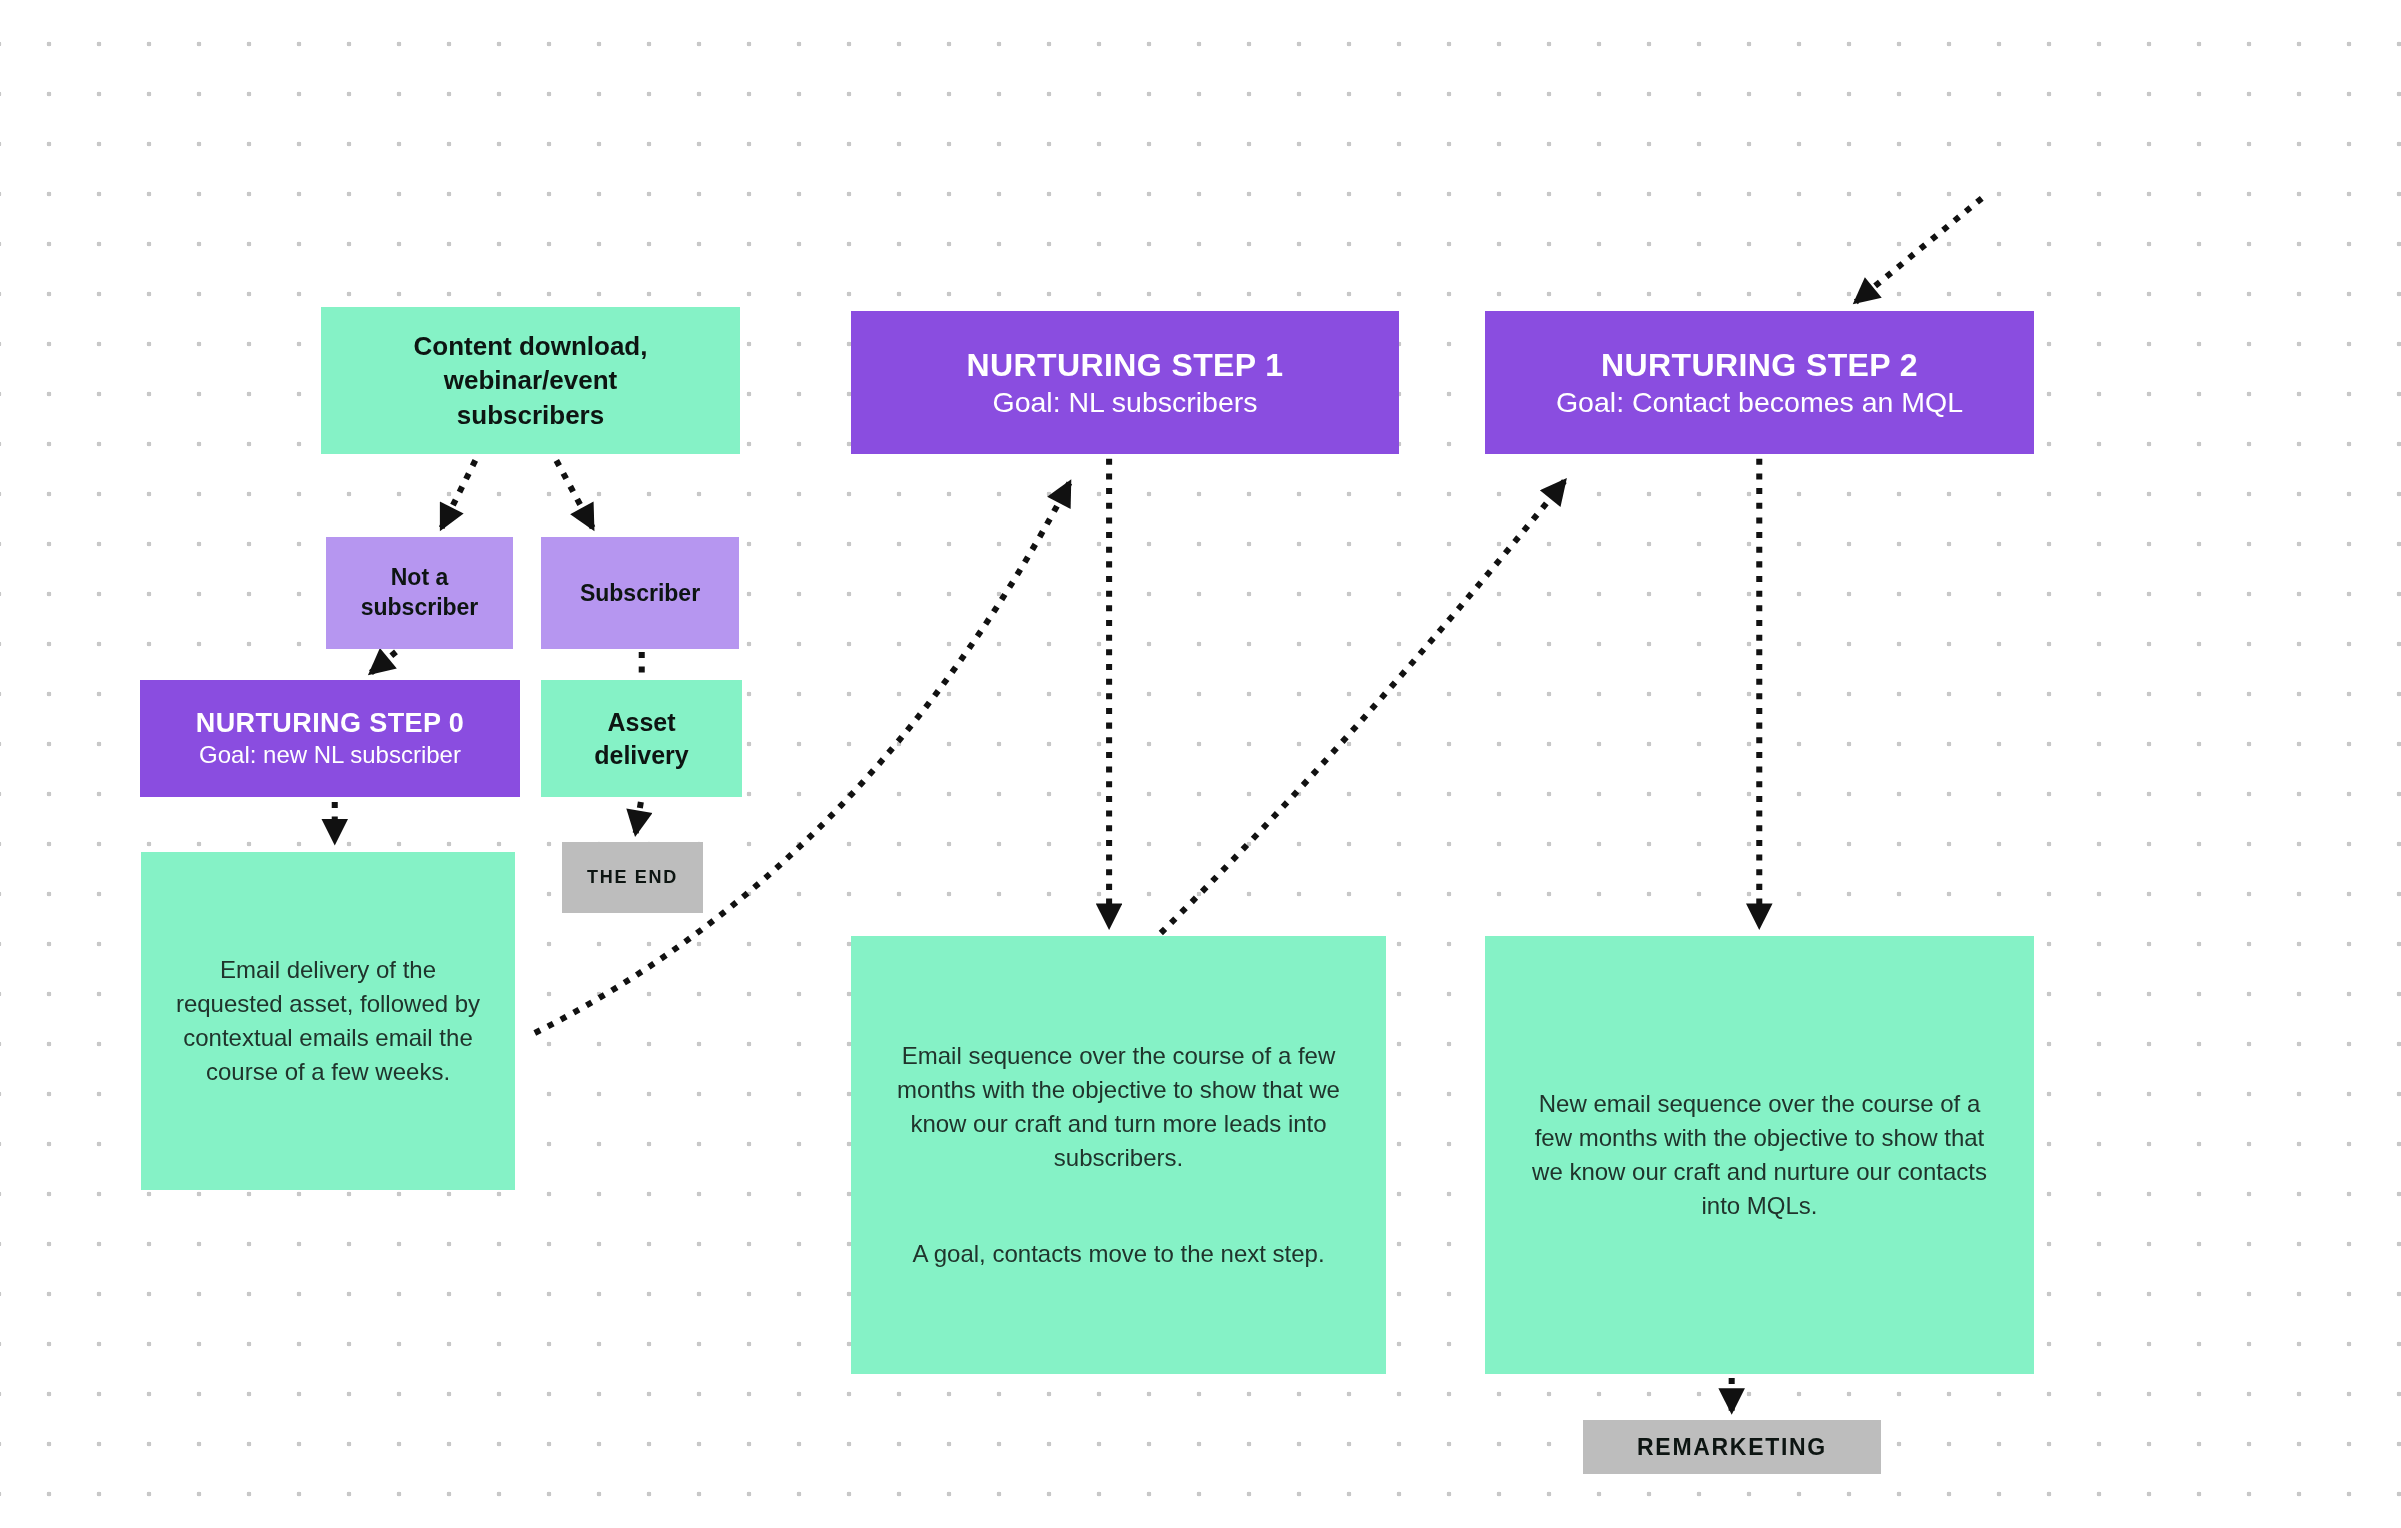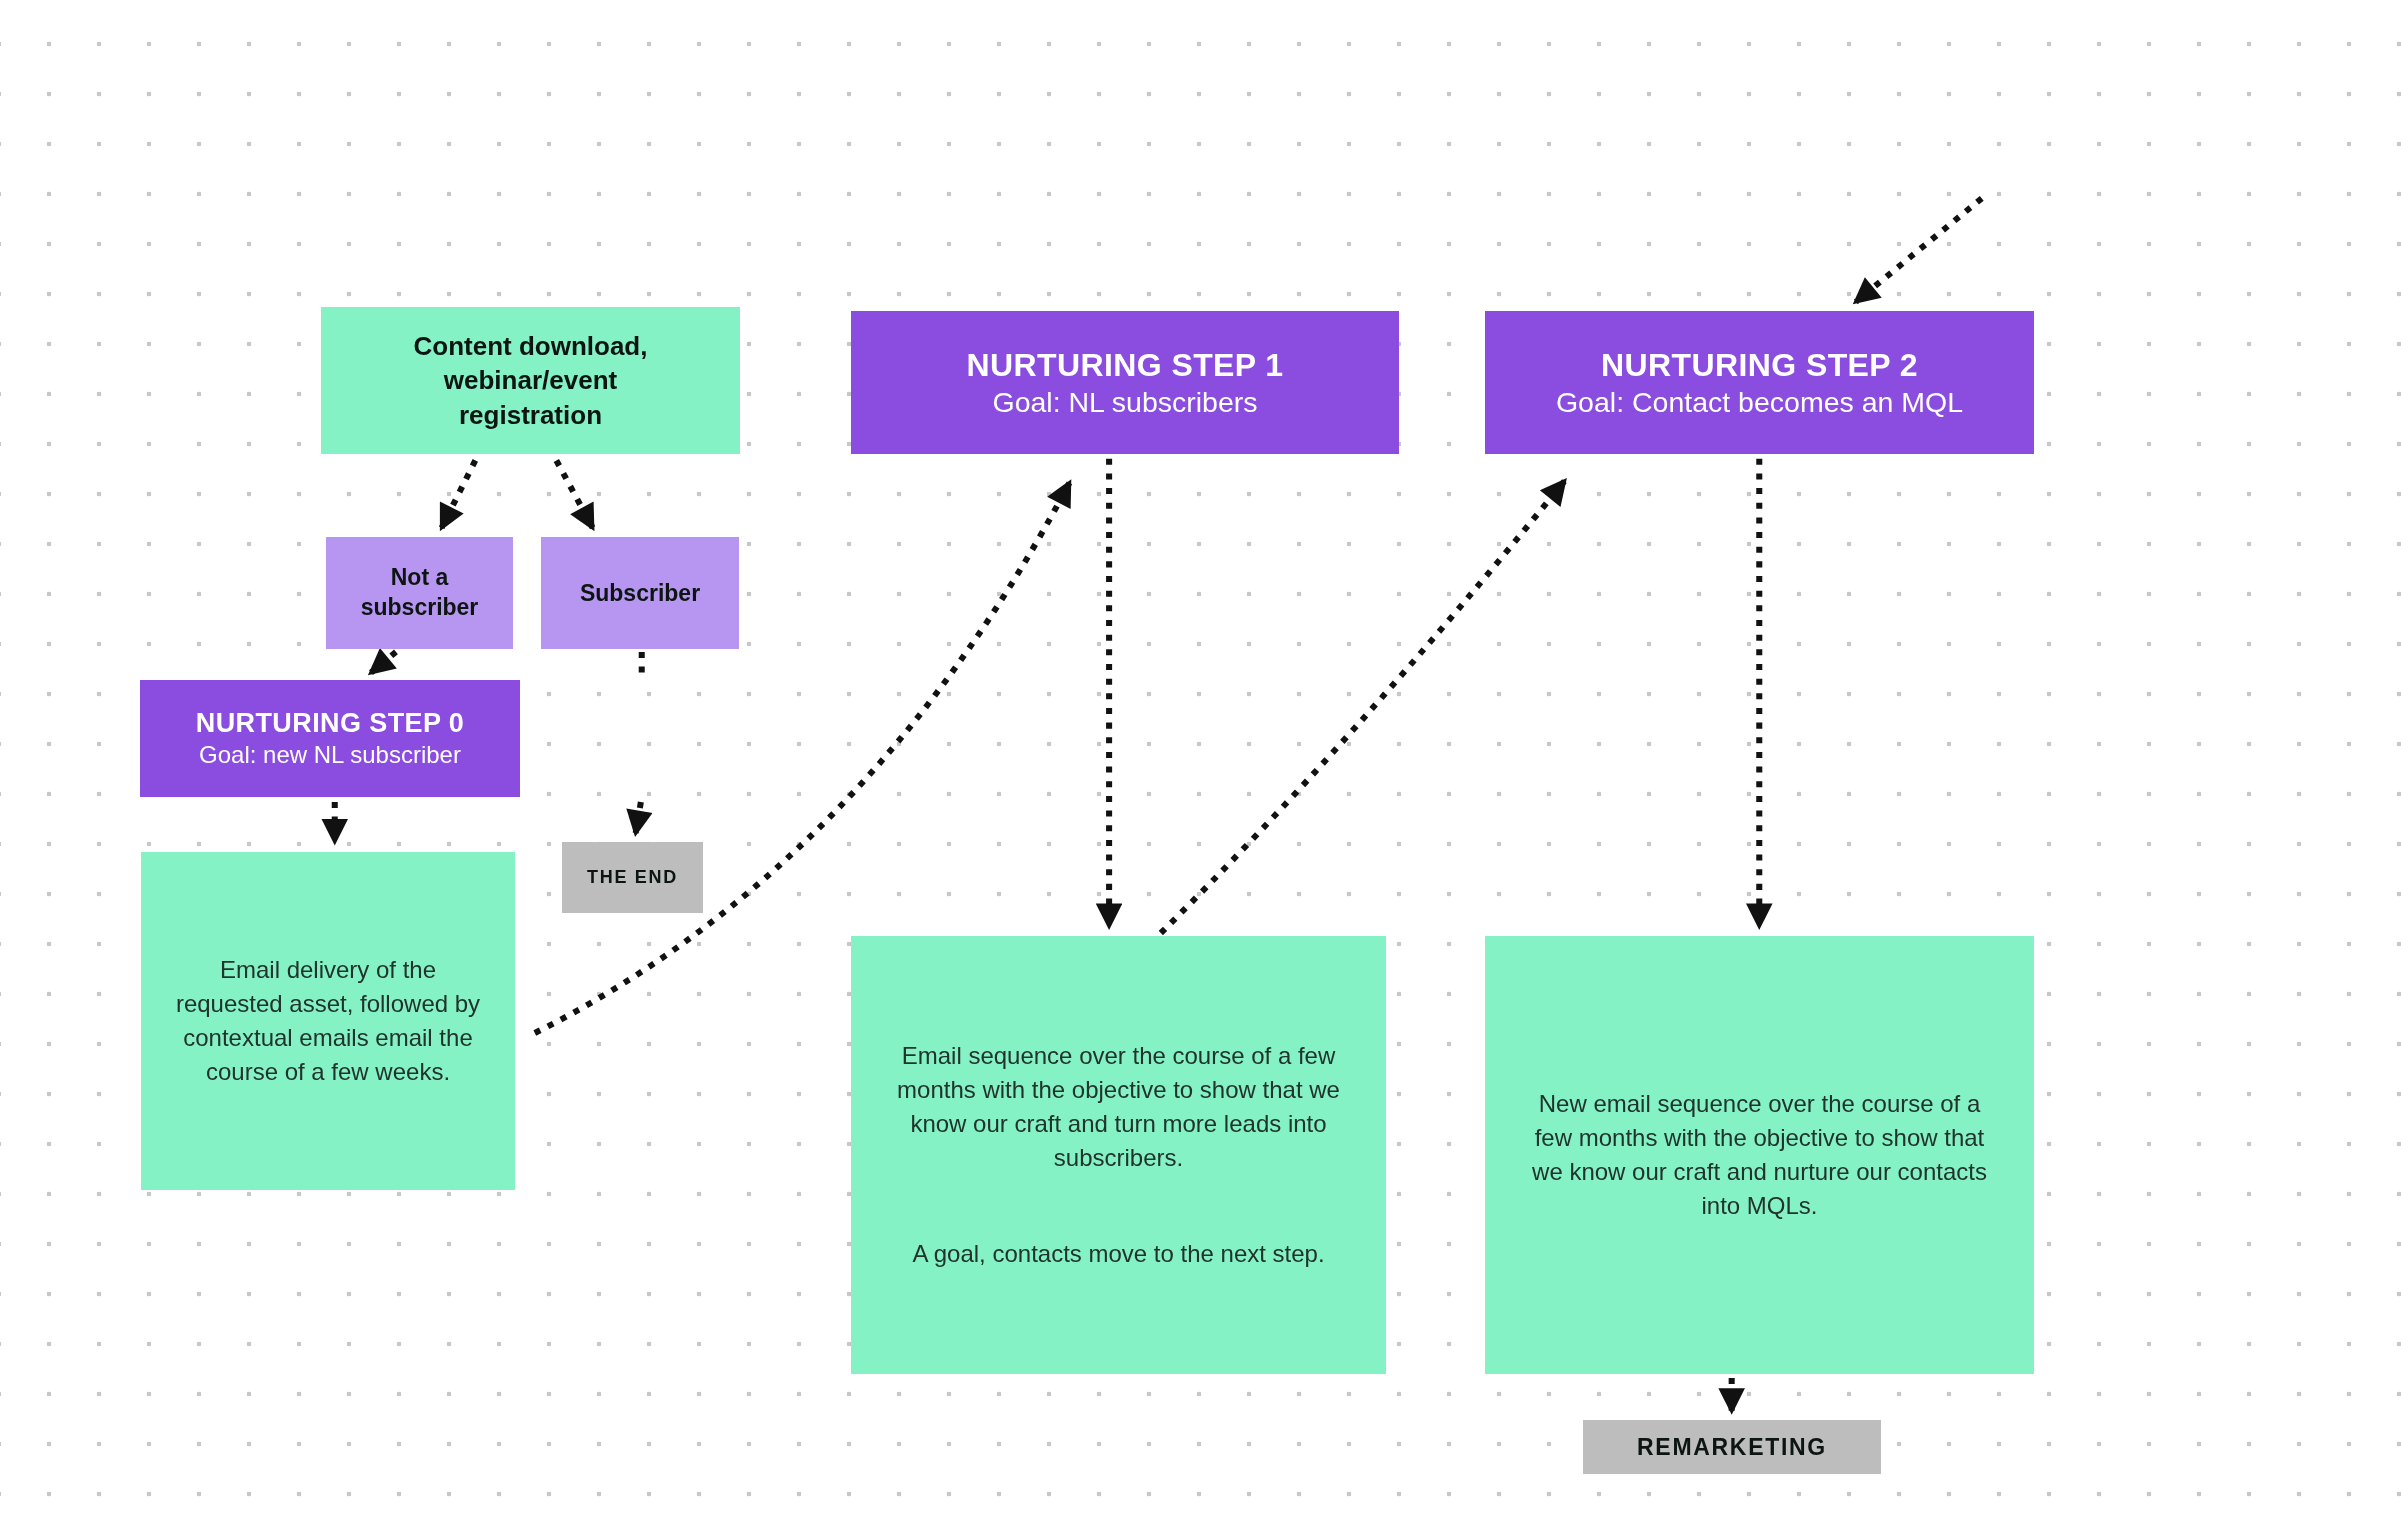--- a/index.html
+++ b/index.html
@@ -78,21 +78,21 @@
     <path class="connector" marker-end="url(#ah)" d="M 743 930 L 737 966"></path>
     <path class="connector" marker-end="url(#ah)" d="M 620 1198 Q 1005 1005 1240 560"></path>
     <path class="connector" marker-end="url(#ah)" d="M 1286 532 L 1286 1074"></path>
     <path class="connector" marker-end="url(#ah)" d="M 1346 1082 Q 1565 865 1814 558"></path>
     <path class="connector" marker-end="url(#ah)" d="M 2040 532 L 2040 1074"></path>
     <path class="connector" marker-end="url(#ah)" d="M 2008 1598 L 2008 1636"></path>
   </svg>
 
 
   <div class="node green" id="content-download">
-    <span>Content download, webinar/event registration</span>
+    <span>Content download, webinar/event subscribers</span>
   </div>
 
   <div class="node purple" id="step1">
     <div class="step-title">NURTURING STEP 1</div>
     <div class="step-goal">Goal: NL subscribers</div>
   </div>
 
   <div class="node purple" id="step2">
     <div class="step-title">NURTURING STEP 2</div>
     <div class="step-goal">Goal: Contact becomes an MQL</div>
@@ -104,20 +104,23 @@
 
   <div class="node lpurple" id="subscriber">
     <span>Subscriber</span>
   </div>
 
   <div class="node purple" id="step0">
     <div class="step-title">NURTURING STEP 0</div>
     <div class="step-goal">Goal: new NL subscriber</div>
   </div>
 
+  <div class="node green" id="asset-delivery">
+    <span>Asset delivery</span>
+  </div>
 
   <div class="node gray" id="the-end">
     <span>THE END</span>
   </div>
 
   <div class="node green" id="note-step0">
     <span>Email delivery of the requested asset, followed by contextual emails email the course of a few weeks.</span>
   </div>
 
   <div class="node green" id="note-step1">

